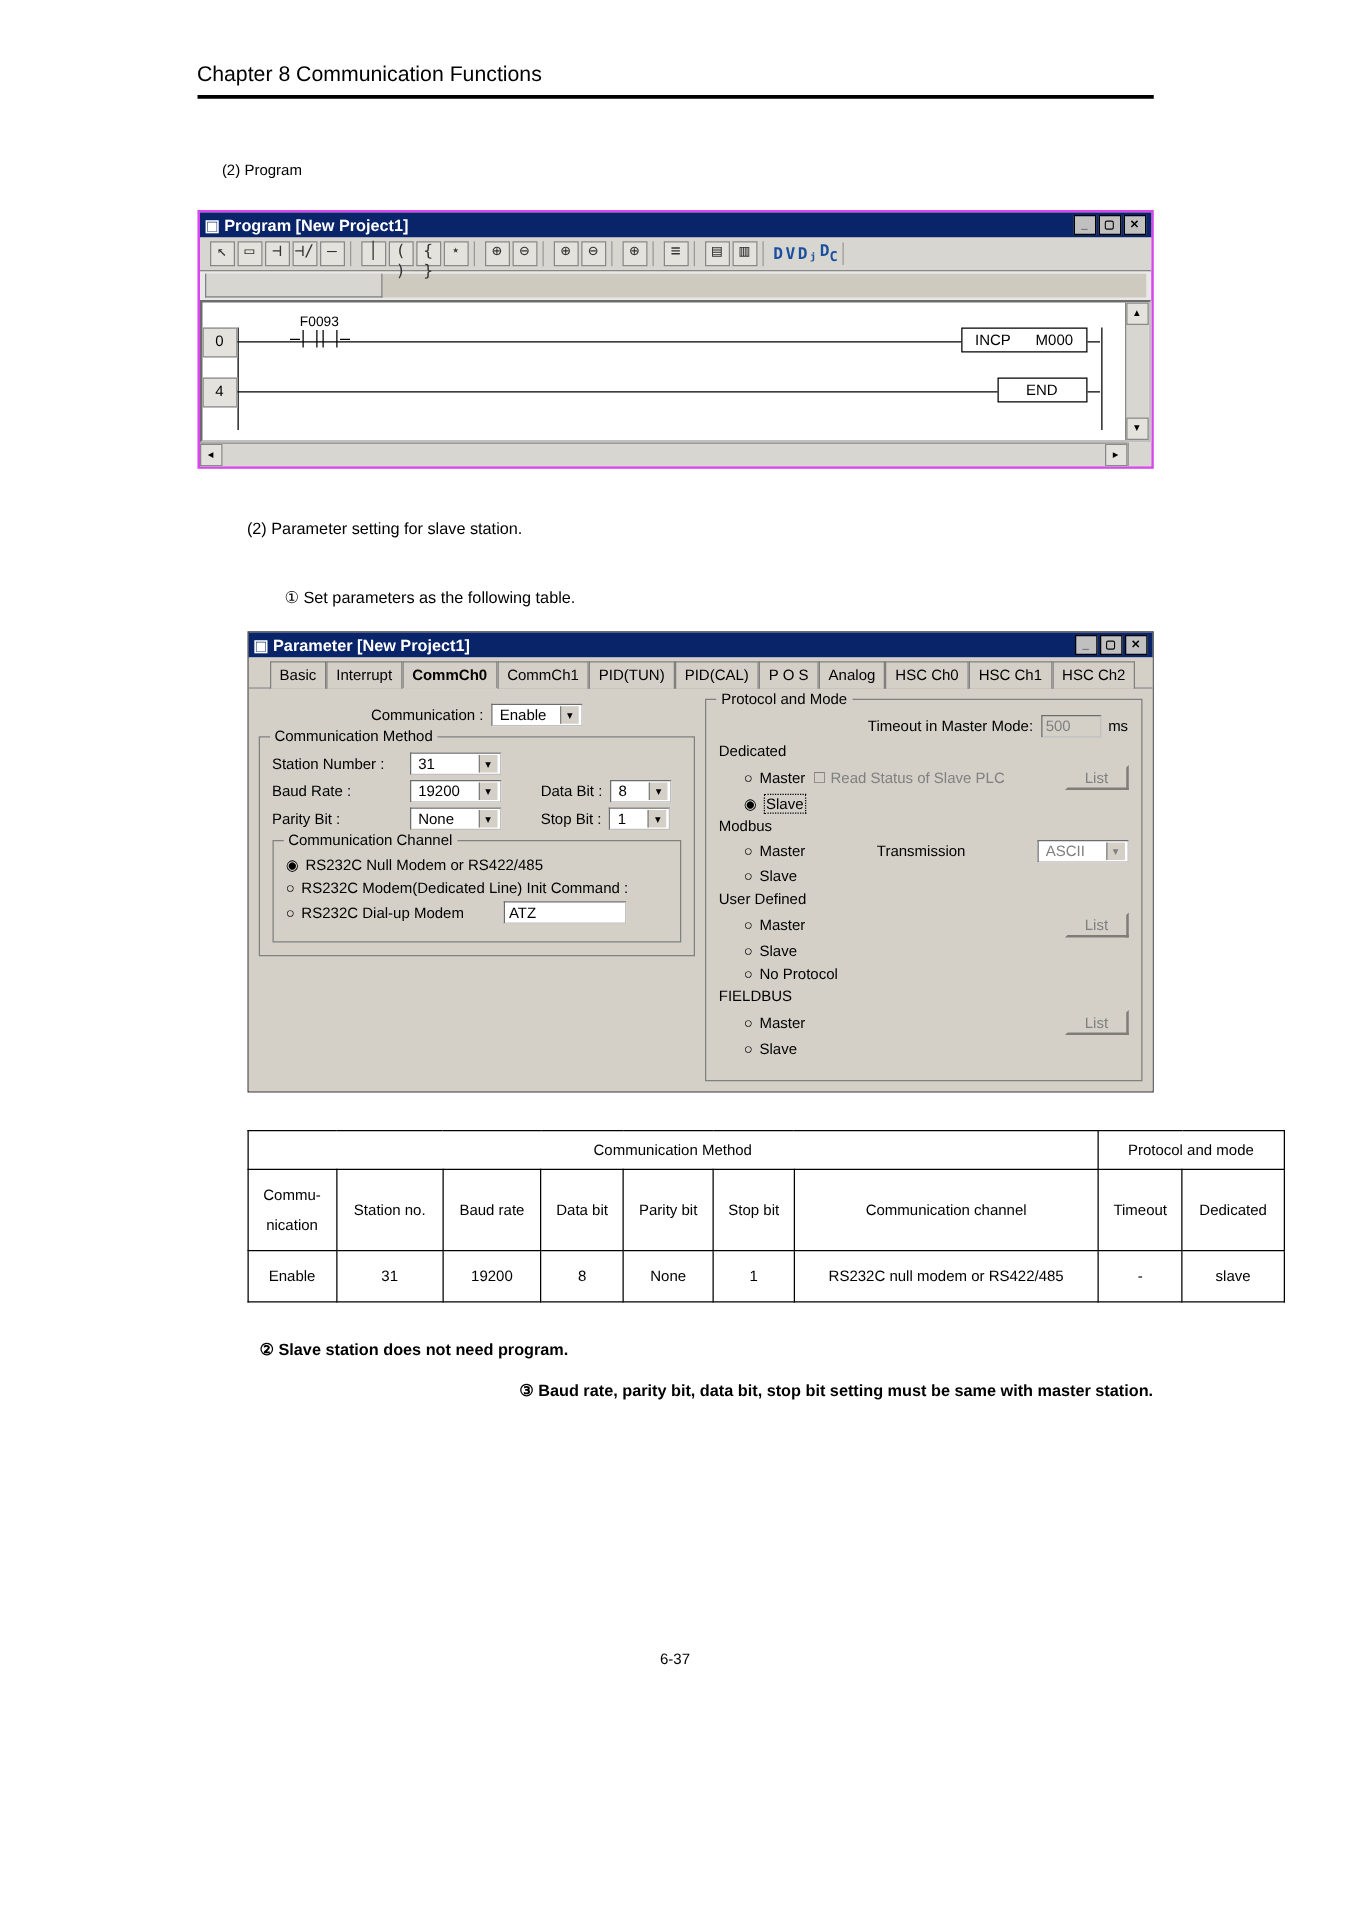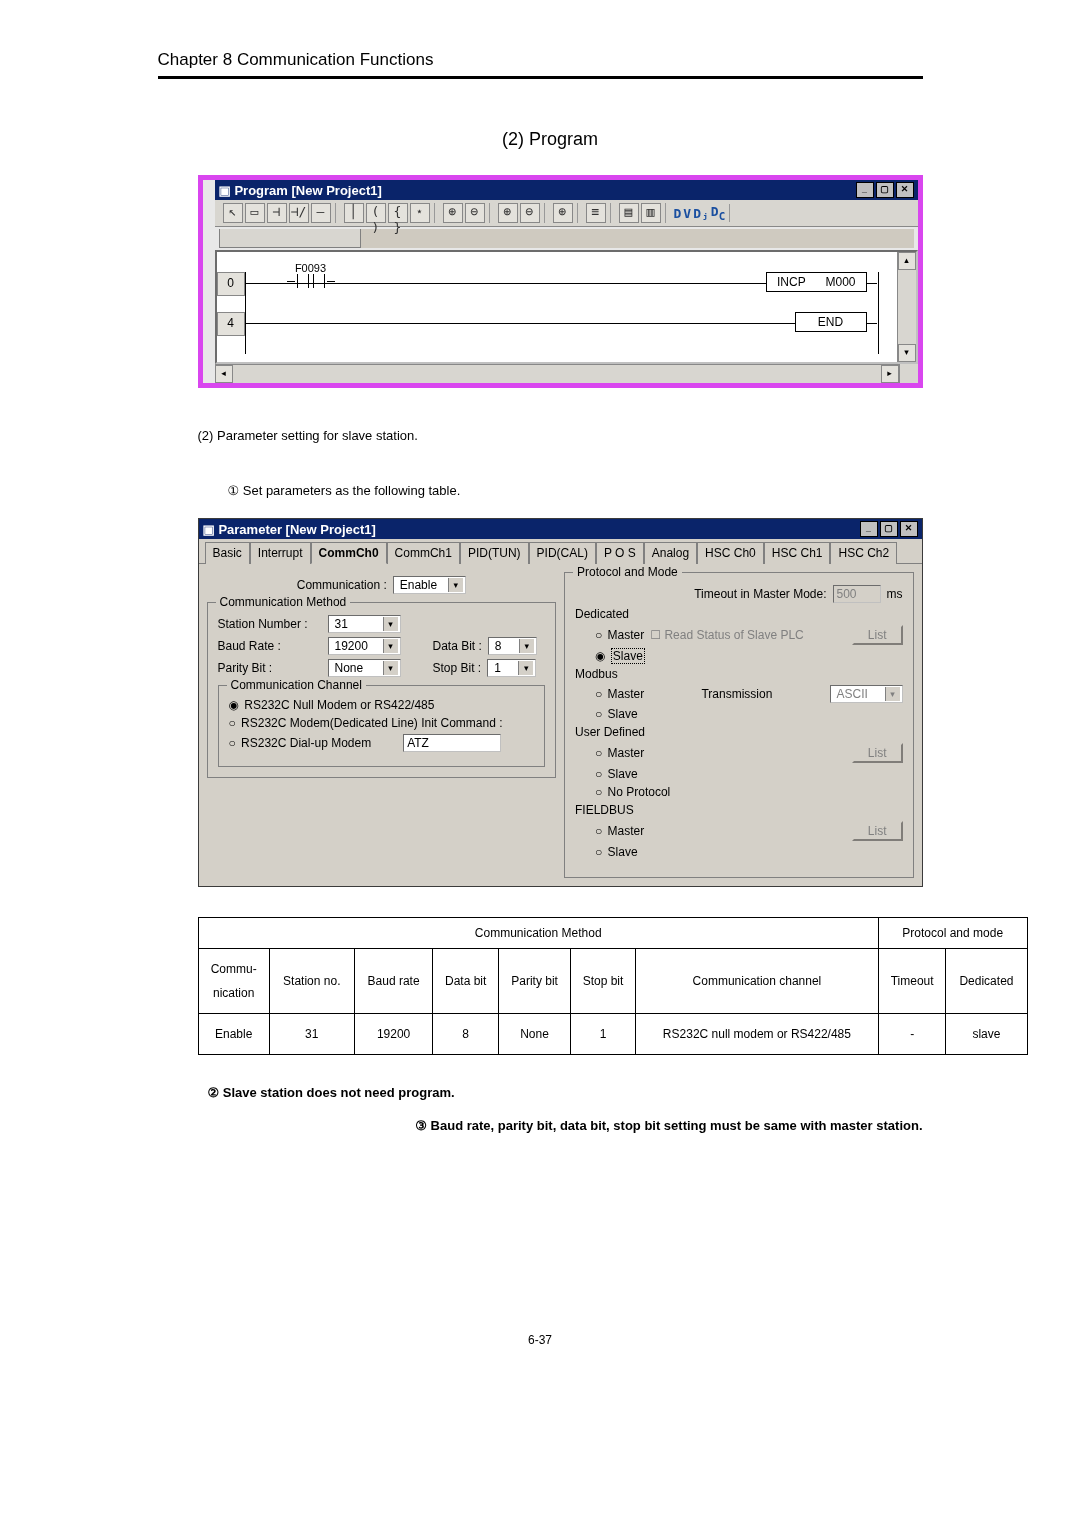--- a/index.html
+++ b/index.html
@@ -16,29 +16,26 @@
     box-sizing: border-box;
   }
   .chapter-header {
     font-size: 17px;
     padding-bottom: 6px;
     border-bottom: 3px solid #000;
     margin-bottom: 50px;
   }
   .section-label {
     margin: 10px 0 25px 20px;
-    font-size: 18px;
-    text-align: center;
+    font-size: 12px;
   }
   
   .winbox {
-    margin-left: 40px;
-    border: 5px solid #d946ef;
+    border: 2px solid #d946ef;
     background: #e8e8e8;
-    padding-left: 12px;
   }
   .titlebar {
     background: linear-gradient(#0a246a, #0a246a);
     color: #fff;
     display: flex;
     align-items: center;
     justify-content: space-between;
     padding: 2px 4px;
     font-size: 13px;
     font-weight: bold;
@@ -198,20 +195,21 @@
     margin: 20px 0 0 40px;
     border: 1px solid #3b3b3b;
   }
   .param-tabs {
     background: #d4d0c8;
     display: flex;
     padding: 2px 2px 0 6px;
     font-size: 12px;
     gap: 0;
     border-bottom: 1px solid #808080;
+    justify-content: center;
   }
   .ptab {
     border: 1px solid #808080;
     border-bottom: none;
     padding: 3px 7px;
     background: #d4d0c8;
     position: relative;
     top: 1px;
     white-space: nowrap;
   }

